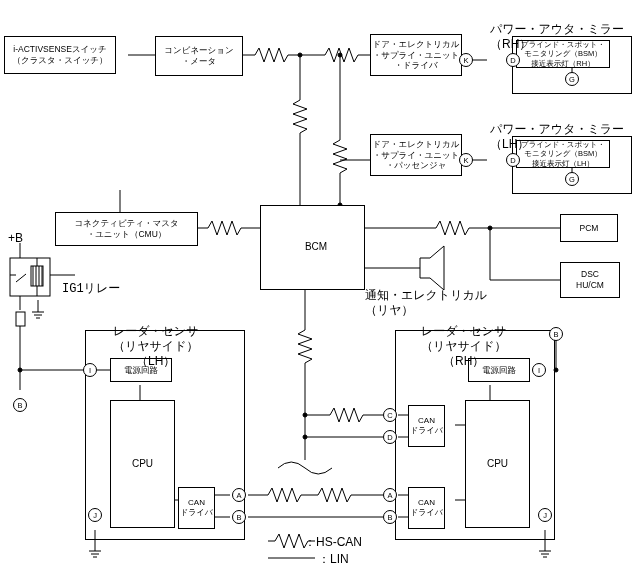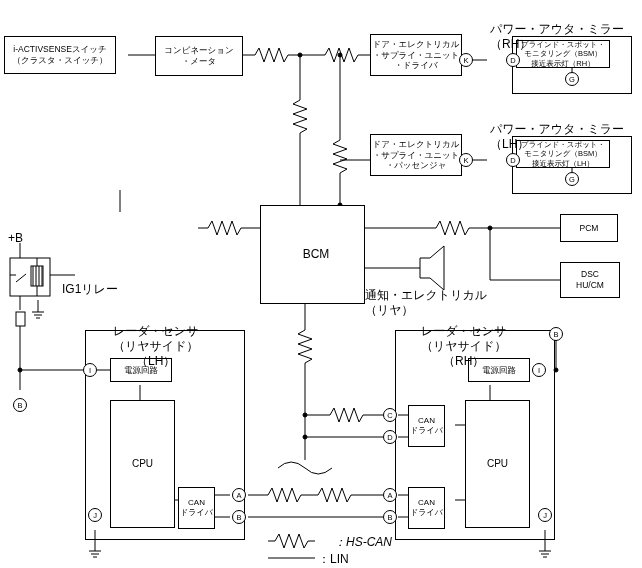--- a/index.html
+++ b/index.html
@@ -229,22 +229,24 @@
   <div class="box" style="left:370px;top:134px;width:92px;height:42px;">ドア・エレクトリカル
 ・サプライ・ユニット
 ・パッセンジャ</div>
   <div class="box" style="left:516px;top:40px;width:94px;height:28px;font-size:7.5px;">ブラインド・スポット・
 モニタリング（BSM）
 接近表示灯（RH）</div>
   <div class="box" style="left:516px;top:140px;width:94px;height:28px;font-size:7.5px;">ブラインド・スポット・
 モニタリング（BSM）
 接近表示灯（LH）</div>
 
-
-  <div class="box" style="left:260px;top:205px;width:105px;height:99px;font-size:12px;padding-left:8px;">BCM</div>
+  <div class="box" style="left:55px;top:212px;width:143px;height:34px;">コネクティビティ・マスタ
+・ユニット（CMU）</div>
+
+  <div class="box" style="left:260px;top:205px;width:105px;height:85px;font-size:10px;padding-left:8px;">BCM</div>
 
   <div class="box" style="left:560px;top:214px;width:58px;height:28px;">PCM</div>
   <div class="box" style="left:560px;top:262px;width:60px;height:36px;">DSC
 HU/CM</div>
 
   <div class="box" style="left:110px;top:358px;width:62px;height:24px;">電源回路</div>
   <div class="box" style="left:468px;top:358px;width:62px;height:24px;">電源回路</div>
 
   <div class="box" style="left:110px;top:400px;width:65px;height:128px;font-size:10px;">CPU</div>
   <div class="box" style="left:465px;top:400px;width:65px;height:128px;font-size:10px;">CPU</div>
@@ -276,25 +278,25 @@
   <div class="circ" style="left:383px;top:510px;width:14px;height:14px;">B</div>
   <div class="circ" style="left:383px;top:408px;width:14px;height:14px;">C</div>
   <div class="circ" style="left:383px;top:430px;width:14px;height:14px;">D</div>
 
   <div class="circ" style="left:13px;top:398px;width:14px;height:14px;">B</div>
   <div class="circ" style="left:549px;top:327px;width:14px;height:14px;">B</div>
 
   <div class="lbl" style="left:490px;top:22px;">パワー・アウタ・ミラー（RH）</div>
   <div class="lbl" style="left:490px;top:122px;">パワー・アウタ・ミラー（LH）</div>
   <div class="lbl" style="left:8px;top:231px;">+B</div>
-  <div class="lbl" style="left:62px;top:282px;">IG1リレー</div>
+  <div class="lbl" style="left:62px;top:282px;font-family:Liberation Mono, monospace;">IG1リレー</div>
   <div class="lbl" style="left:365px;top:288px;">通知・エレクトリカル
 （リヤ）</div>
   <div class="lbl" style="left:113px;top:324px;text-align:center;">レーダ・センサ
 （リヤサイド）
 （LH）</div>
   <div class="lbl" style="left:421px;top:324px;text-align:center;">レーダ・センサ
 （リヤサイド）
 （RH）</div>
-  <div class="lbl" style="left:334px;top:535px;font-style:italic;">：HS-CAN</div>
+  <div class="lbl" style="left:304px;top:535px;">：HS-CAN</div>
   <div class="lbl" style="left:318px;top:552px;">：LIN</div>
 
 </div>
 
 </body></html>

